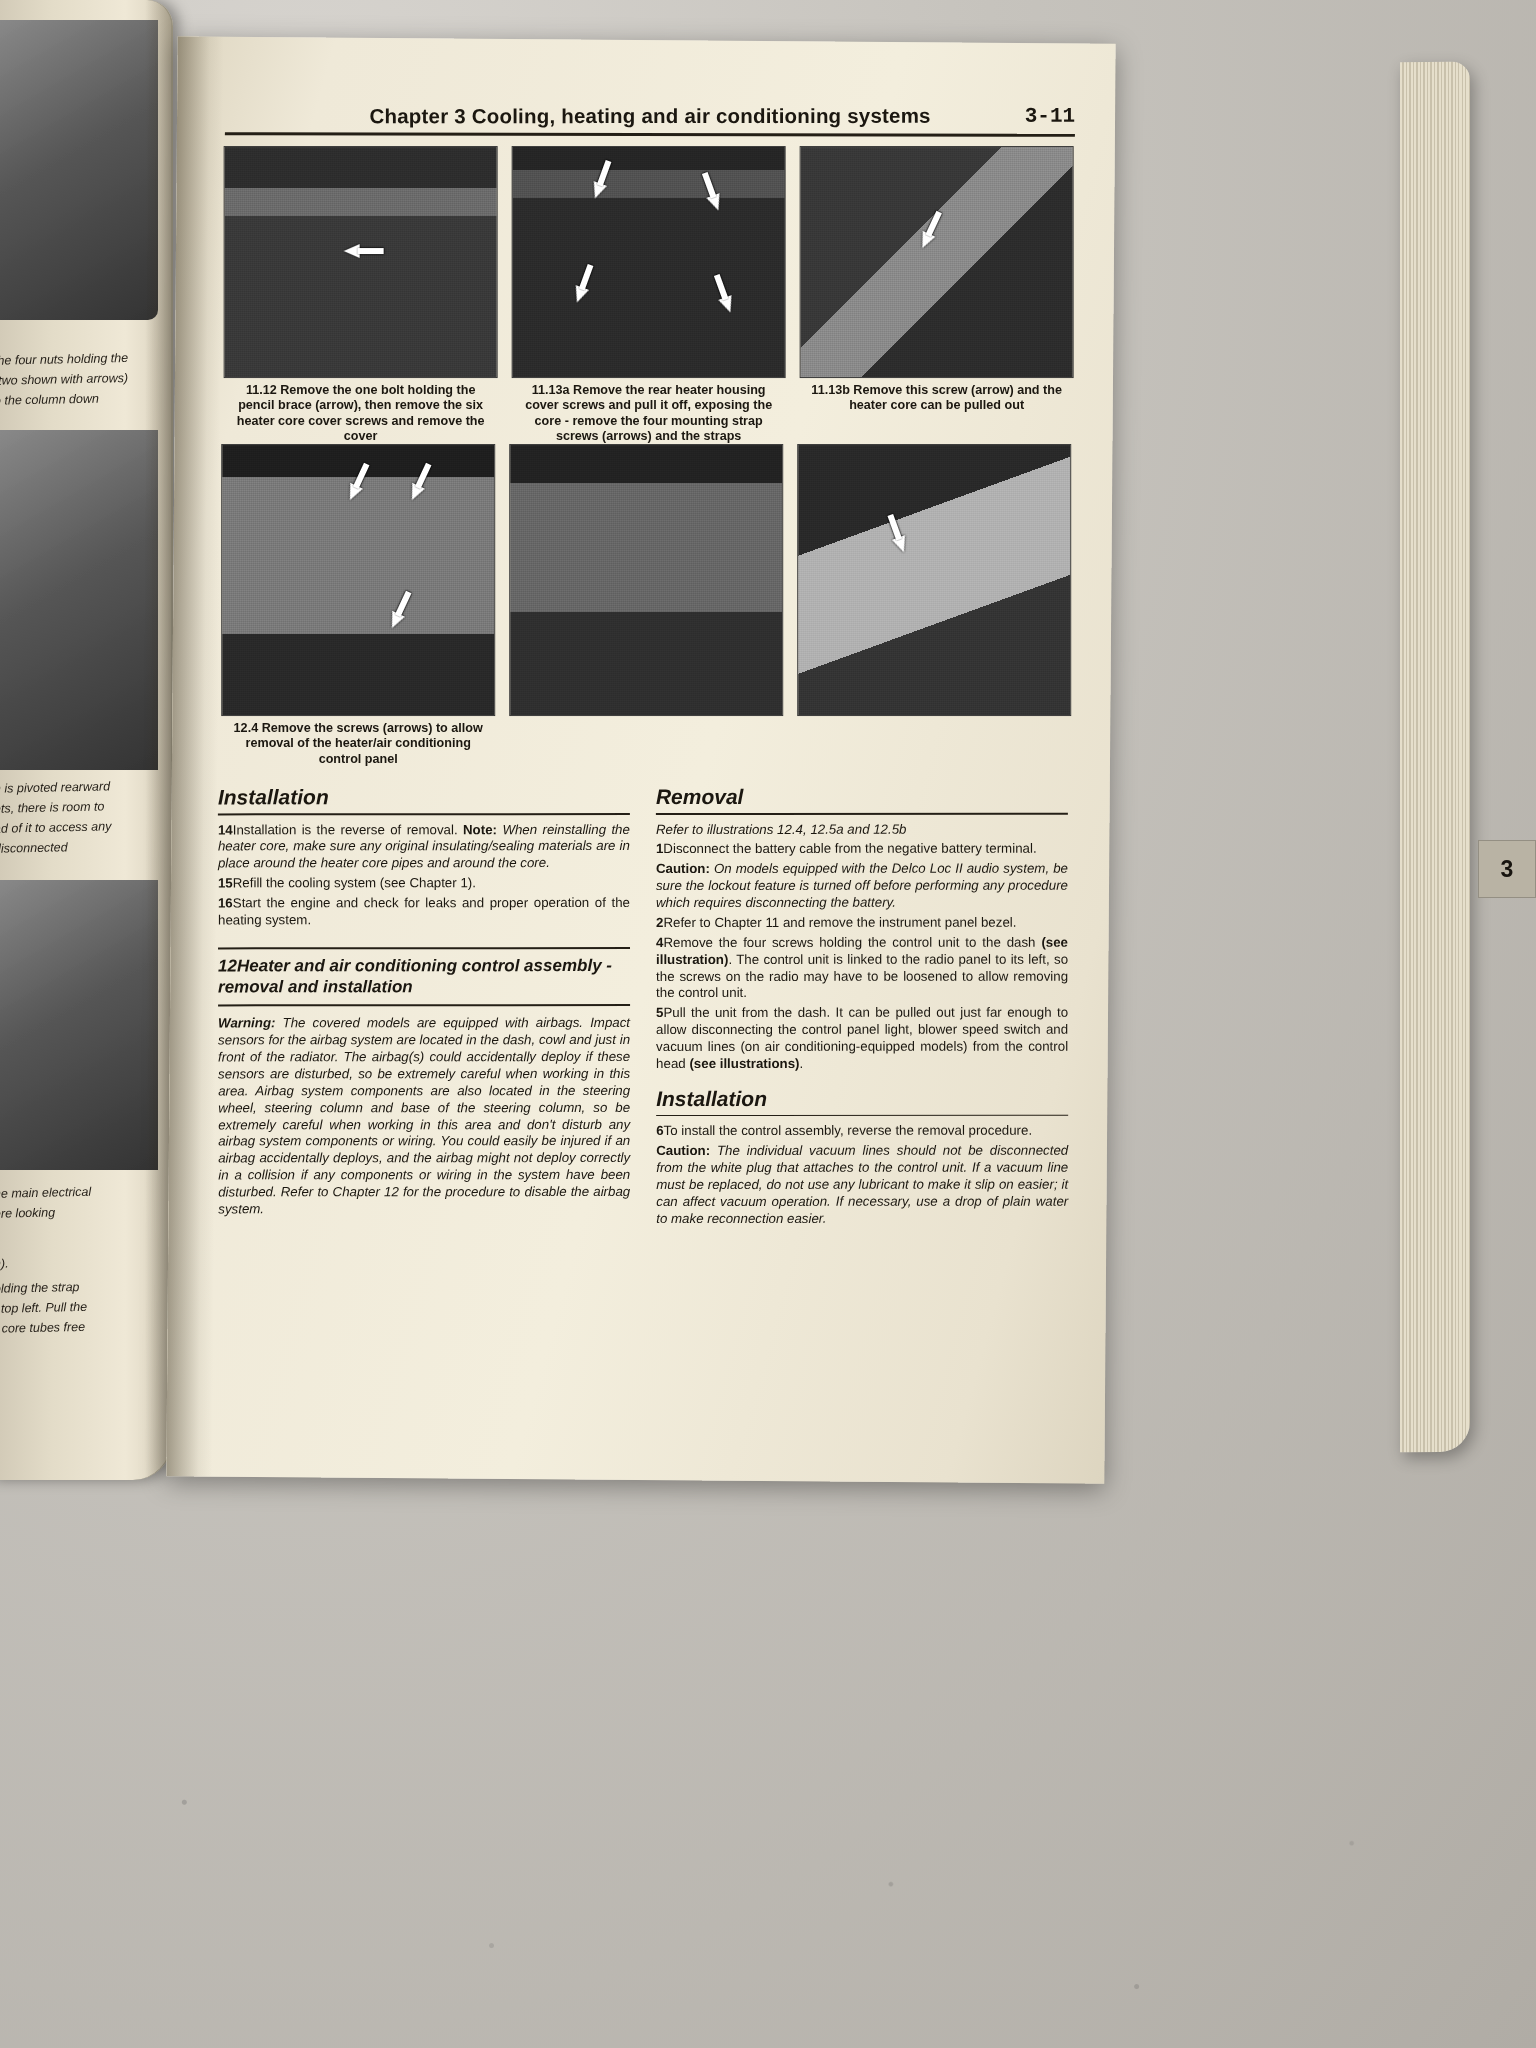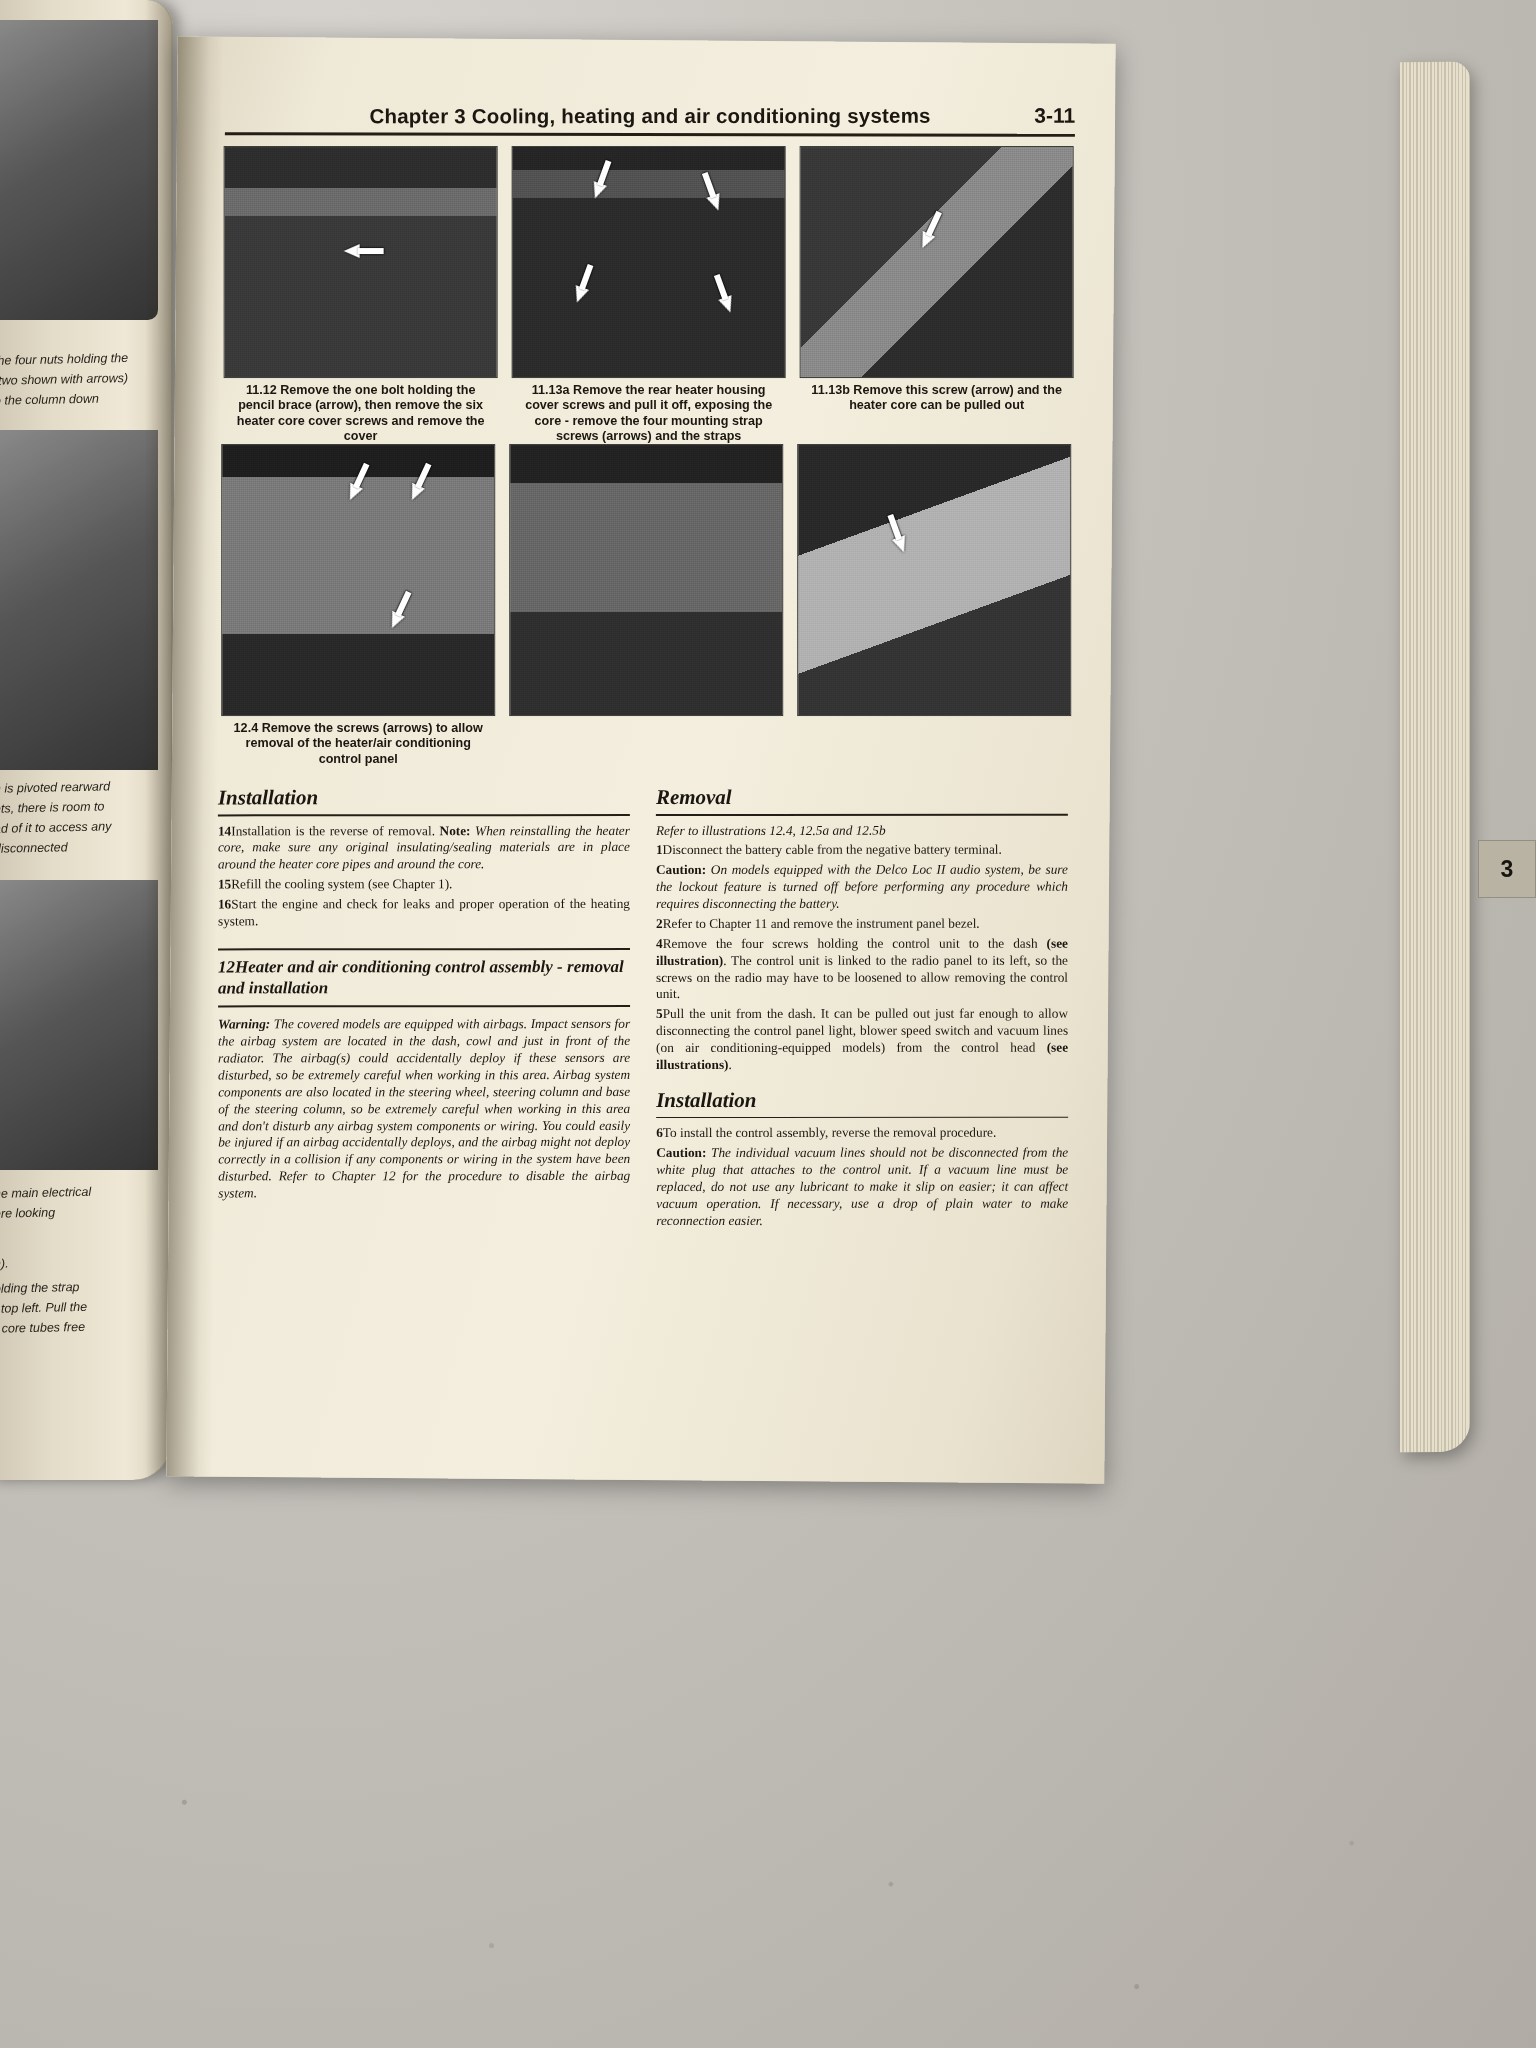--- a/index.html
+++ b/index.html
@@ -109,20 +109,21 @@
     font-size: 20.5px;
     font-weight: bold;
     letter-spacing: .2px;
     white-space: nowrap;
   }
   .page-header .head-folio {
     position: absolute;
     right: 0; bottom: 0;
     font-size: 21px;
     font-weight: bold;
+    font-family: Liberation Mono, monospace;
   }
   .head-rule {
     height: 2.5px;
     background: #241f16;
     margin: 5px 0 10px 0;
     transform: rotate(-0.35deg);
   }
 
   
   .photo-row {
@@ -190,21 +191,21 @@
     box-shadow: 0 0 1px #000;
   }
 
   
   .columns {
     display: flex;
     gap: 26px;
     margin-top: 16px;
     transform: rotate(-0.5deg);
   }
-  .col { width: 418px; font-family: Liberation Serif, serif; }
+  .col { width: 418px; }
   .col p, .col div.para {
     font-size: 13.3px;
     line-height: 1.27;
     margin: 0 0 3px 0;
     text-align: justify;
   }
   .sec-head {
     font-size: 21px;
     font-style: italic;
     font-weight: bold;

